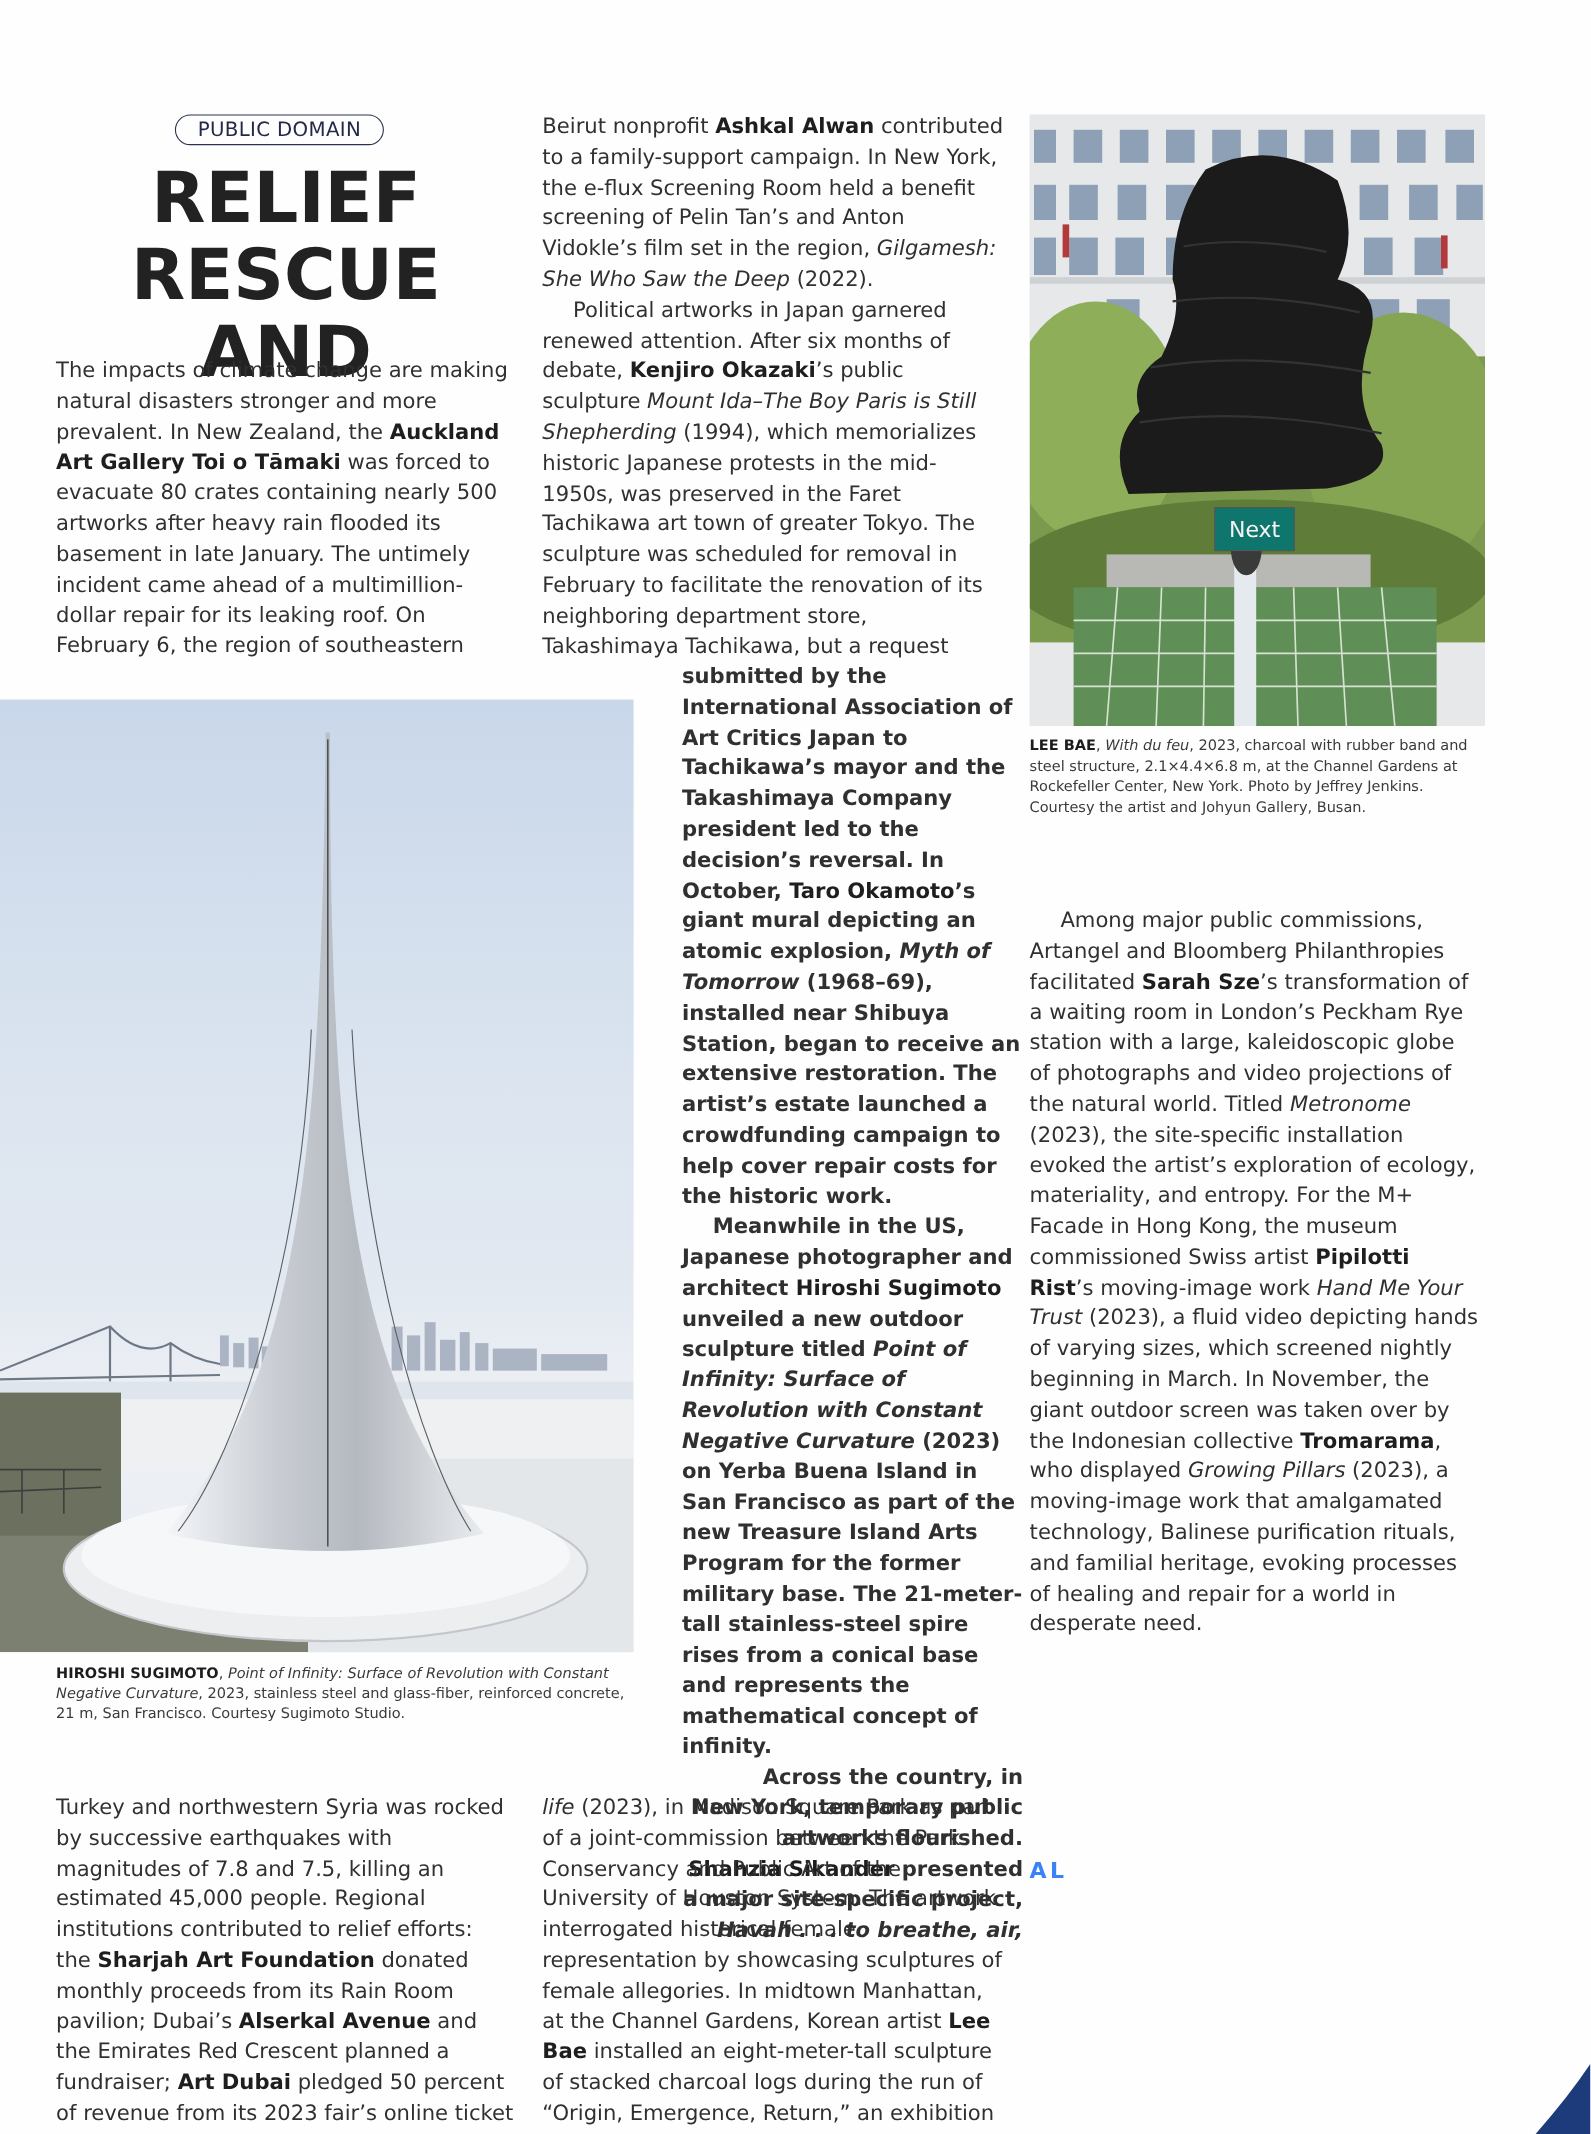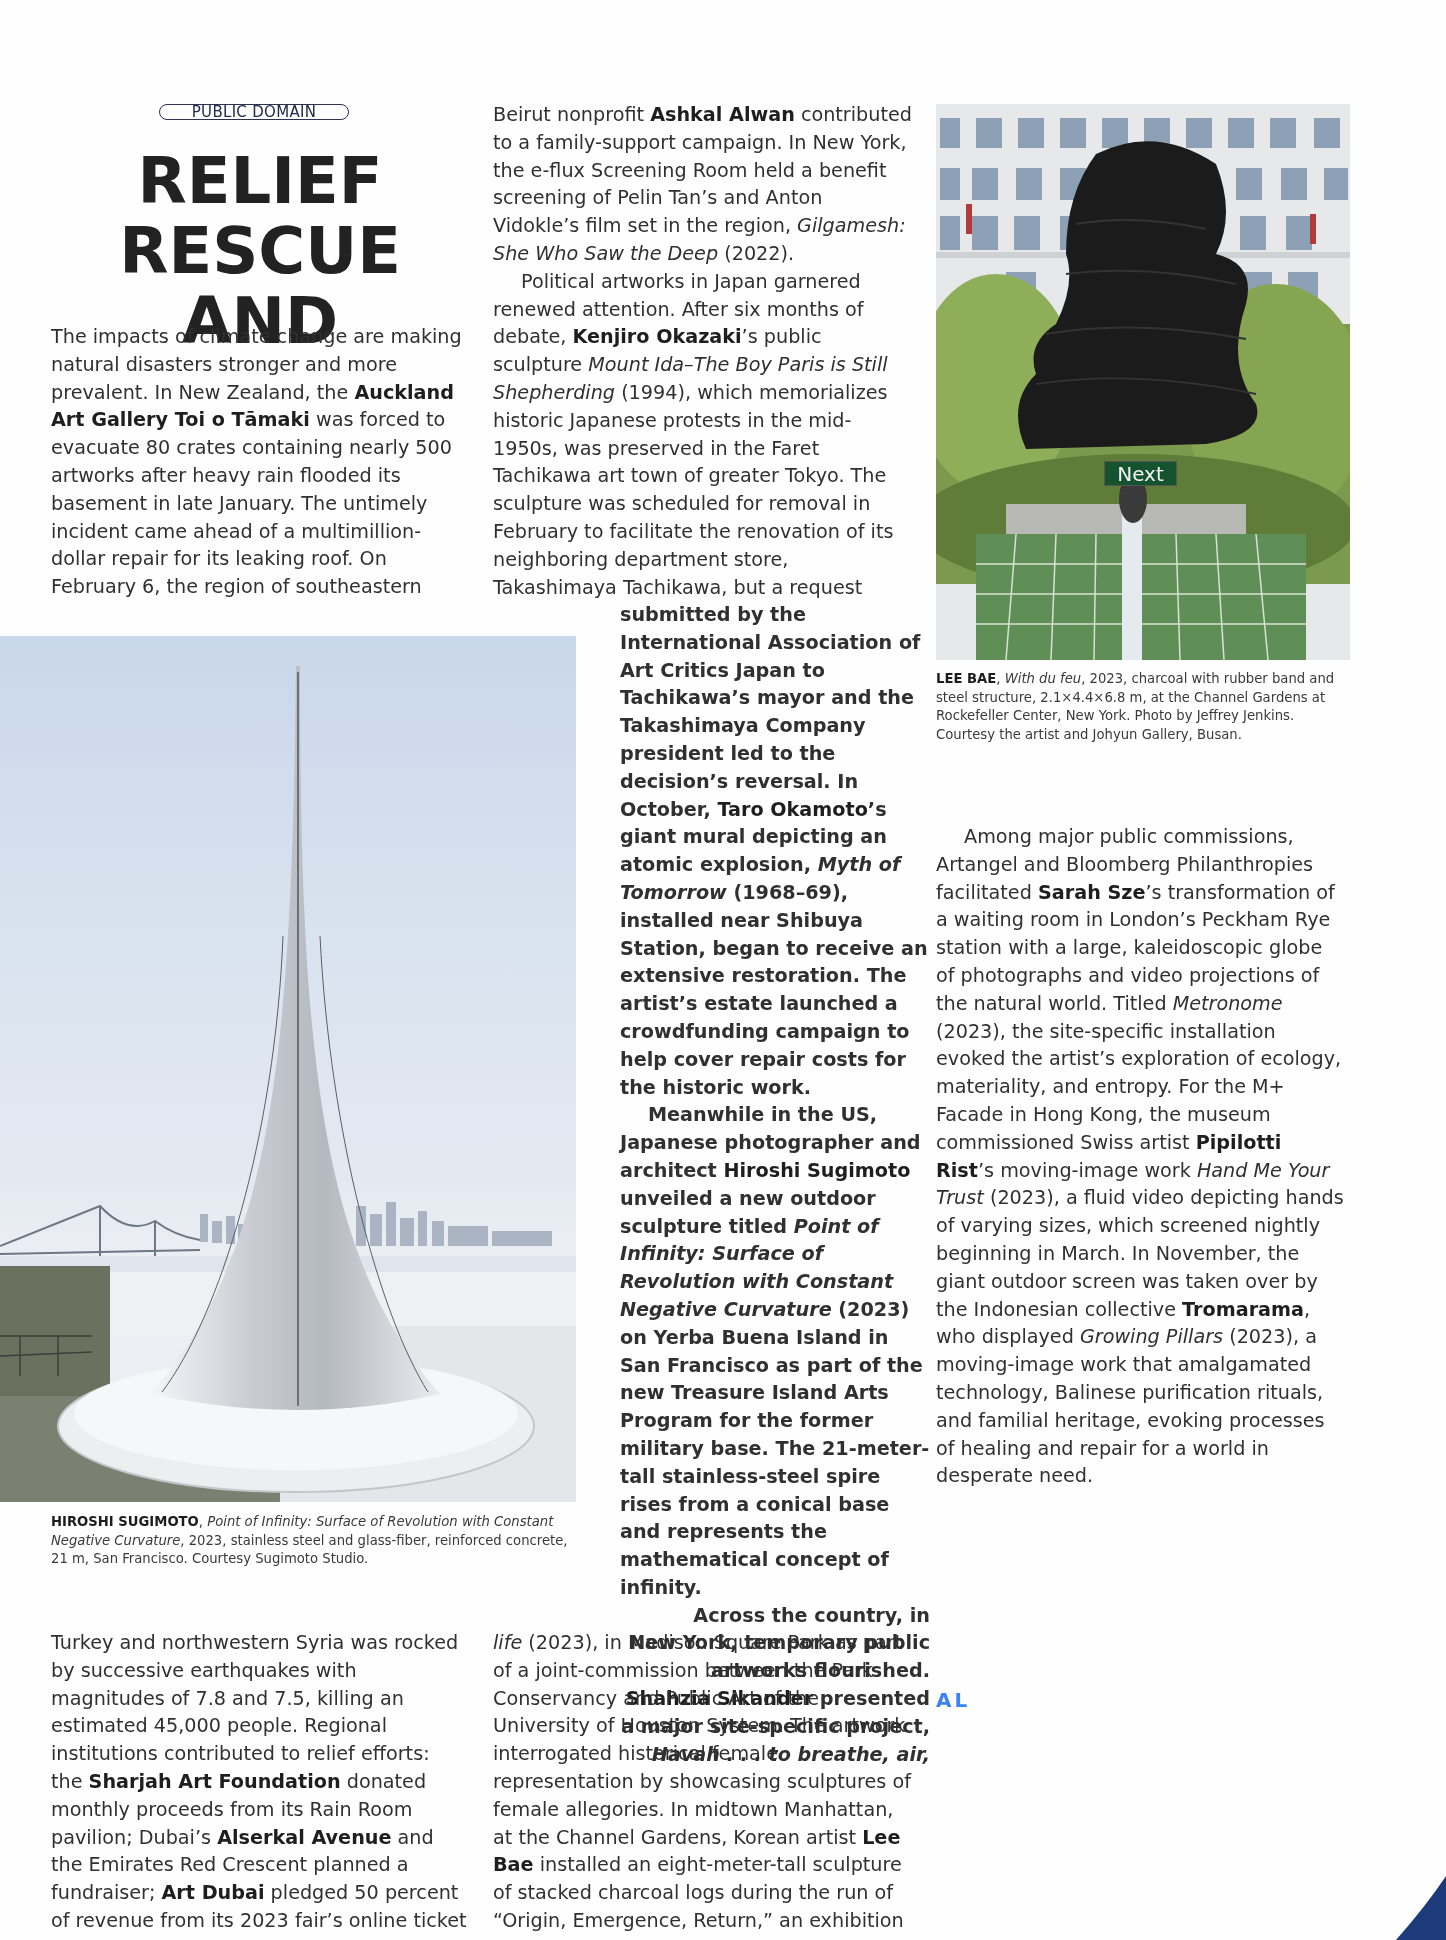--- a/index.html
+++ b/index.html
@@ -4,23 +4,23 @@
 <style>
   html, body { margin: 0; padding: 0; }
   body {
     width: 1446px; height: 1940px; position: relative; overflow: hidden;
     background: #fefefe;
     font-family: "DejaVu Sans", sans-serif;
     color: #2e2e2e;
   }
   .abs { position: absolute; }
   .kicker {
-    left: 159px; top: 104px; width: 190px; height: 16px;
+    left: 159px; top: 104px; width: 190px; height: 28px;
     border: 1.6px solid #2b3250; border-radius: 16px;
-    font-size: 15px; letter-spacing: 0.3px; color: #232a48;
+    font-size: 18px; letter-spacing: 0.3px; color: #232a48;
     display: flex; align-items: center; justify-content: center;
     box-sizing: border-box;
   }
   .title {
     left: 40px; top: 146px; width: 440px; text-align: center;
     font-size: 64px; line-height: 70px; font-weight: bold; color: #222;
     letter-spacing: 0px;
   }
   .col {
     font-size: 19.2px; line-height: 27.8px; color: #303030;
@@ -39,22 +39,22 @@
   
   .img1 {
     left: 0; top: 636px; width: 576px; height: 866px; overflow: hidden;
     background: linear-gradient(180deg, #c9d7ea 0%, #d9e3ef 35%, #e3e9f1 62%, #eef1f5 75%, #e8ecf0 100%);
   }
   .img2 {
     left: 936px; top: 104px; width: 414px; height: 556px; overflow: hidden;
     background: #e9ecef;
   }
   .next-btn {
-    left: 1104px; top: 461px; width: 73px; height: 25px;
-    background: #14532d; border: 1px solid #555; color: #f4f4f4;
+    left: 1104px; top: 461px; width: 73px; height: 40px;
+    background: #0f766e; border: 1px solid #555; color: #f4f4f4;
     font-size: 20px; display: flex; align-items: center; justify-content: center;
     box-sizing: border-box; cursor: pointer;
   }
   .corner {
     left: 1396px; top: 1876px; width: 50px; height: 64px;
   }
   .sig { font-weight: bold; font-size: 20px; letter-spacing: 3px; color: #3b82f6; }
 </style>
 </head>
 <body>

